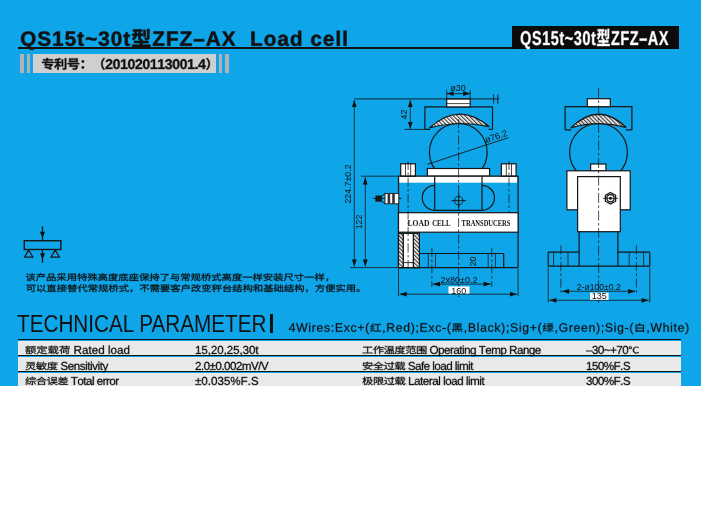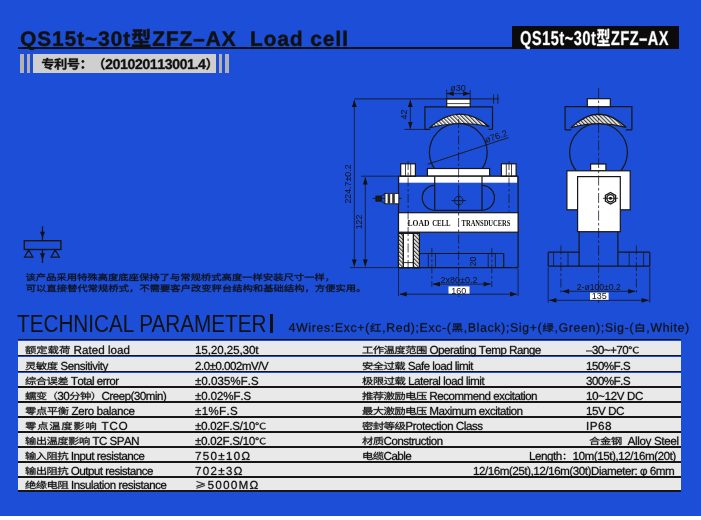--- a/index.html
+++ b/index.html
@@ -1,14 +1,14 @@
 <!DOCTYPE html>
 <html><head><meta charset="utf-8"><style>
 html,body{margin:0;padding:0;background:#fff;}
-#page{position:relative;width:701px;height:516px;background:#1d4ed8;overflow:hidden;
+#page{position:relative;width:701px;height:386px;background:#0ea5e9;overflow:hidden;
 font-family:"Liberation Sans", sans-serif;}
 .abs{position:absolute;}
 </style></head><body>
 <div id="page">
 
 <svg style="position:absolute;left:18.8px;top:21.2px" width="333" height="32" viewBox="0 -24.96 333 32.24">
       <path fill="#111" stroke="#111" stroke-width="0.55" d="M15.3 -7.2Q15.3 -4.4 13.9 -2.5Q12.5 -0.5 10.0 -0.0Q10.3 1.0 11.0 1.4Q11.6 1.9 12.7 1.9Q13.3 1.9 13.9 1.8L13.9 3.8Q12.6 4.1 11.4 4.1Q9.8 4.1 8.7 3.2Q7.6 2.2 6.9 0.1Q4.1 -0.2 2.5 -2.1Q0.9 -4.0 0.9 -7.2Q0.9 -10.7 2.8 -12.6Q4.7 -14.5 8.1 -14.5Q11.5 -14.5 13.4 -12.6Q15.3 -10.6 15.3 -7.2ZM12.2 -7.2Q12.2 -9.5 11.2 -10.9Q10.1 -12.2 8.1 -12.2Q6.1 -12.2 5.0 -10.9Q3.9 -9.6 3.9 -7.2Q3.9 -4.9 5.0 -3.5Q6.1 -2.1 8.1 -2.1Q10.1 -2.1 11.2 -3.5Q12.2 -4.8 12.2 -7.2Z M30.3 -4.1Q30.3 -2.0 28.7 -0.9Q27.2 0.2 24.2 0.2Q21.4 0.2 19.8 -0.8Q18.3 -1.7 17.8 -3.7L20.7 -4.2Q21.0 -3.1 21.9 -2.6Q22.7 -2.0 24.2 -2.0Q27.4 -2.0 27.4 -4.0Q27.4 -4.6 27.0 -5.0Q26.7 -5.4 26.0 -5.6Q25.3 -5.9 23.5 -6.3Q21.9 -6.6 21.3 -6.9Q20.6 -7.1 20.1 -7.4Q19.6 -7.7 19.3 -8.1Q18.9 -8.6 18.7 -9.2Q18.5 -9.8 18.5 -10.5Q18.5 -12.5 20.0 -13.5Q21.4 -14.5 24.2 -14.5Q26.9 -14.5 28.2 -13.7Q29.5 -12.9 29.9 -10.9L27.0 -10.5Q26.8 -11.5 26.1 -11.9Q25.4 -12.4 24.1 -12.4Q21.4 -12.4 21.4 -10.7Q21.4 -10.1 21.7 -9.8Q22.0 -9.4 22.6 -9.2Q23.1 -8.9 24.9 -8.6Q26.9 -8.1 27.8 -7.7Q28.7 -7.4 29.2 -6.9Q29.7 -6.4 30.0 -5.7Q30.3 -5.0 30.3 -4.1Z M33.5 0.0V-2.1H37.0V-11.9L33.6 -9.7V-12.0L37.2 -14.3H39.9V-2.1H43.1V0.0Z M55.8 -4.8Q55.8 -2.5 54.3 -1.1Q52.9 0.2 50.5 0.2Q48.3 0.2 47.0 -0.8Q45.7 -1.7 45.4 -3.6L48.3 -3.8Q48.5 -2.9 49.1 -2.5Q49.6 -2.1 50.5 -2.1Q51.6 -2.1 52.2 -2.7Q52.8 -3.4 52.8 -4.7Q52.8 -5.8 52.2 -6.5Q51.6 -7.2 50.6 -7.2Q49.4 -7.2 48.6 -6.3H45.8L46.3 -14.3H54.9V-12.2H48.9L48.7 -8.6Q49.7 -9.5 51.3 -9.5Q53.3 -9.5 54.5 -8.2Q55.8 -6.9 55.8 -4.8Z M61.7 0.2Q60.4 0.2 59.7 -0.5Q59.0 -1.2 59.0 -2.6V-9.1H57.6V-11.0H59.2L60.1 -13.6H61.9V-11.0H63.9V-9.1H61.9V-3.4Q61.9 -2.5 62.2 -2.2Q62.5 -1.8 63.1 -1.8Q63.4 -1.8 64.1 -1.9V-0.2Q63.0 0.2 61.7 0.2Z M74.0 -5.2Q73.3 -5.2 72.5 -5.5Q71.8 -5.7 71.0 -5.9Q69.7 -6.4 68.8 -6.4Q68.1 -6.4 67.5 -6.2Q66.9 -6.0 66.2 -5.5V-7.7Q67.3 -8.5 68.9 -8.5Q70.0 -8.5 71.4 -8.1Q72.7 -7.6 73.3 -7.5Q73.8 -7.3 74.2 -7.3Q75.6 -7.3 76.7 -8.3V-6.1Q76.1 -5.6 75.5 -5.4Q74.9 -5.2 74.0 -5.2Z M89.4 -4.0Q89.4 -2.0 88.1 -0.9Q86.7 0.2 84.3 0.2Q82.0 0.2 80.6 -0.8Q79.3 -1.9 79.0 -3.9L81.9 -4.1Q82.2 -2.1 84.3 -2.1Q85.3 -2.1 85.9 -2.6Q86.5 -3.1 86.5 -4.1Q86.5 -5.1 85.8 -5.6Q85.1 -6.1 83.7 -6.1H82.7V-8.4H83.7Q84.9 -8.4 85.5 -8.9Q86.1 -9.4 86.1 -10.4Q86.1 -11.2 85.6 -11.7Q85.1 -12.2 84.2 -12.2Q83.3 -12.2 82.8 -11.8Q82.2 -11.3 82.1 -10.4L79.3 -10.6Q79.5 -12.4 80.8 -13.5Q82.1 -14.5 84.2 -14.5Q86.5 -14.5 87.8 -13.5Q89.0 -12.5 89.0 -10.7Q89.0 -9.4 88.2 -8.5Q87.4 -7.6 86.0 -7.4V-7.3Q87.6 -7.1 88.5 -6.2Q89.4 -5.4 89.4 -4.0Z M101.9 -7.2Q101.9 -3.5 100.7 -1.7Q99.4 0.2 96.9 0.2Q92.0 0.2 92.0 -7.2Q92.0 -9.7 92.5 -11.4Q93.1 -13.0 94.2 -13.8Q95.2 -14.5 97.0 -14.5Q99.5 -14.5 100.7 -12.7Q101.9 -10.8 101.9 -7.2ZM99.0 -7.2Q99.0 -9.1 98.8 -10.2Q98.7 -11.3 98.2 -11.8Q97.8 -12.3 97.0 -12.3Q96.1 -12.3 95.7 -11.8Q95.2 -11.3 95.0 -10.2Q94.9 -9.1 94.9 -7.2Q94.9 -5.2 95.1 -4.1Q95.3 -3.0 95.7 -2.5Q96.1 -2.0 96.9 -2.0Q97.8 -2.0 98.2 -2.5Q98.6 -3.0 98.8 -4.2Q99.0 -5.3 99.0 -7.2Z M108.1 0.2Q106.8 0.2 106.1 -0.5Q105.4 -1.2 105.4 -2.6V-9.1H104.1V-11.0H105.6L106.5 -13.6H108.3V-11.0H110.4V-9.1H108.3V-3.4Q108.3 -2.5 108.6 -2.2Q108.9 -1.8 109.5 -1.8Q109.9 -1.8 110.5 -1.9V-0.2Q109.4 0.2 108.1 0.2Z M124.1 -16.0V-9.1H126.3V-16.0ZM127.8 -16.9V-8.3C127.8 -8.0 127.7 -8.0 127.4 -8.0C127.2 -7.9 126.2 -7.9 125.2 -8.0C125.5 -7.4 125.9 -6.5 126.0 -5.9C127.4 -5.9 128.4 -5.9 129.2 -6.2C129.9 -6.6 130.1 -7.2 130.1 -8.3V-16.9ZM119.1 -14.3V-12.2H117.4V-14.3ZM114.8 -4.9V-2.7H120.6V-1.1H112.7V1.2H131.0V-1.1H123.1V-2.7H129.0V-4.9H123.1V-6.5H121.4V-10.1H123.3V-12.2H121.4V-14.3H122.8V-16.4H113.6V-14.3H115.2V-12.2H112.9V-10.1H115.0C114.6 -9.0 114.0 -8.1 112.5 -7.3C112.9 -7.0 113.7 -6.1 114.1 -5.6C116.1 -6.7 116.9 -8.4 117.3 -10.1H119.1V-6.2H120.6V-4.9Z M145.1 0.0H133.7V-2.1L141.4 -12.0H134.4V-14.3H144.7V-12.2L137.0 -2.3H145.1Z M151.2 -12.0V-7.6H158.5V-5.3H151.2V0.0H148.2V-14.3H158.7V-12.0Z M172.7 0.0H161.2V-2.1L168.9 -12.0H161.9V-14.3H172.2V-12.2L164.5 -2.3H172.7Z M174.9 -4.5V-6.6H185.2V-4.5Z M198.4 0.0 197.2 -3.7H191.7L190.4 0.0H187.4L192.7 -14.3H196.2L201.4 0.0ZM194.4 -12.1 194.4 -11.9Q194.3 -11.5 194.1 -11.1Q194.0 -10.6 192.4 -5.9H196.5L195.1 -10.0L194.6 -11.4Z M213.5 0.0 209.9 -5.7 206.3 0.0H203.2L208.1 -7.5L203.6 -14.3H206.8L209.9 -9.3L213.1 -14.3H216.3L211.9 -7.5L216.7 0.0Z M233.0 0.0V-14.3H236.0V-2.3H243.6V0.0Z M257.2 -5.5Q257.2 -2.8 255.7 -1.3Q254.3 0.2 251.6 0.2Q249.1 0.2 247.6 -1.3Q246.2 -2.8 246.2 -5.5Q246.2 -8.2 247.6 -9.7Q249.1 -11.2 251.7 -11.2Q254.4 -11.2 255.8 -9.7Q257.2 -8.3 257.2 -5.5ZM254.2 -5.5Q254.2 -7.5 253.6 -8.3Q253.0 -9.2 251.7 -9.2Q249.1 -9.2 249.1 -5.5Q249.1 -3.7 249.8 -2.7Q250.4 -1.7 251.6 -1.7Q254.2 -1.7 254.2 -5.5Z M263.1 0.2Q261.5 0.2 260.6 -0.7Q259.7 -1.5 259.7 -3.1Q259.7 -4.8 260.8 -5.7Q261.9 -6.6 264.0 -6.6L266.4 -6.7V-7.2Q266.4 -8.3 266.0 -8.8Q265.7 -9.3 264.8 -9.3Q264.0 -9.3 263.6 -9.0Q263.3 -8.6 263.2 -7.8L260.2 -7.9Q260.5 -9.5 261.7 -10.4Q262.9 -11.2 264.9 -11.2Q267.0 -11.2 268.1 -10.2Q269.3 -9.1 269.3 -7.3V-3.2Q269.3 -2.3 269.5 -2.0Q269.7 -1.6 270.2 -1.6Q270.5 -1.6 270.8 -1.7V-0.1Q270.5 -0.1 270.3 -0.0Q270.1 0.0 269.9 0.1Q269.7 0.1 269.5 0.1Q269.3 0.1 269.0 0.1Q267.9 0.1 267.4 -0.4Q266.9 -0.9 266.8 -2.0H266.7Q265.5 0.2 263.1 0.2ZM266.4 -5.1 264.9 -5.1Q263.9 -5.0 263.5 -4.8Q263.1 -4.7 262.9 -4.3Q262.7 -3.9 262.7 -3.3Q262.7 -2.5 263.0 -2.2Q263.4 -1.8 264.0 -1.8Q264.7 -1.8 265.2 -2.2Q265.8 -2.5 266.1 -3.2Q266.4 -3.8 266.4 -4.5Z M280.3 0.0Q280.2 -0.2 280.2 -0.8Q280.1 -1.4 280.1 -1.8H280.1Q279.2 0.2 276.6 0.2Q274.7 0.2 273.6 -1.3Q272.6 -2.8 272.6 -5.5Q272.6 -8.2 273.7 -9.7Q274.8 -11.2 276.8 -11.2Q278.0 -11.2 278.8 -10.7Q279.7 -10.2 280.1 -9.3H280.1L280.1 -11.1V-15.1H283.0V-2.4Q283.0 -1.4 283.0 0.0ZM280.2 -5.6Q280.2 -7.3 279.6 -8.3Q279.0 -9.3 277.8 -9.3Q276.7 -9.3 276.1 -8.3Q275.5 -7.4 275.5 -5.5Q275.5 -1.7 277.8 -1.7Q278.9 -1.7 279.5 -2.7Q280.2 -3.7 280.2 -5.6Z M298.3 0.2Q295.8 0.2 294.5 -1.3Q293.1 -2.8 293.1 -5.4Q293.1 -8.2 294.5 -9.7Q295.9 -11.2 298.4 -11.2Q300.3 -11.2 301.6 -10.2Q302.9 -9.2 303.2 -7.5L300.3 -7.4Q300.2 -8.2 299.7 -8.7Q299.2 -9.2 298.3 -9.2Q296.1 -9.2 296.1 -5.5Q296.1 -1.7 298.4 -1.7Q299.2 -1.7 299.7 -2.3Q300.3 -2.8 300.4 -3.8L303.3 -3.7Q303.1 -2.5 302.5 -1.6Q301.8 -0.8 300.7 -0.3Q299.7 0.2 298.3 0.2Z M310.9 0.2Q308.4 0.2 307.1 -1.3Q305.7 -2.7 305.7 -5.5Q305.7 -8.3 307.1 -9.7Q308.4 -11.2 310.9 -11.2Q313.3 -11.2 314.5 -9.6Q315.8 -8.1 315.8 -5.0V-4.9H308.7Q308.7 -3.3 309.3 -2.5Q309.9 -1.7 311.0 -1.7Q312.5 -1.7 312.9 -3.0L315.6 -2.8Q314.4 0.2 310.9 0.2ZM310.9 -9.4Q309.9 -9.4 309.3 -8.7Q308.8 -8.0 308.8 -6.7H313.0Q312.9 -8.1 312.4 -8.7Q311.8 -9.4 310.9 -9.4Z M319.0 0.0V-15.1H321.8V0.0Z M325.8 0.0V-15.1H328.7V0.0Z"></path>
     </svg>
 
 <div class="abs" style="left:18px;top:47.3px;width:493.5px;height:2px;background:#111"></div>

